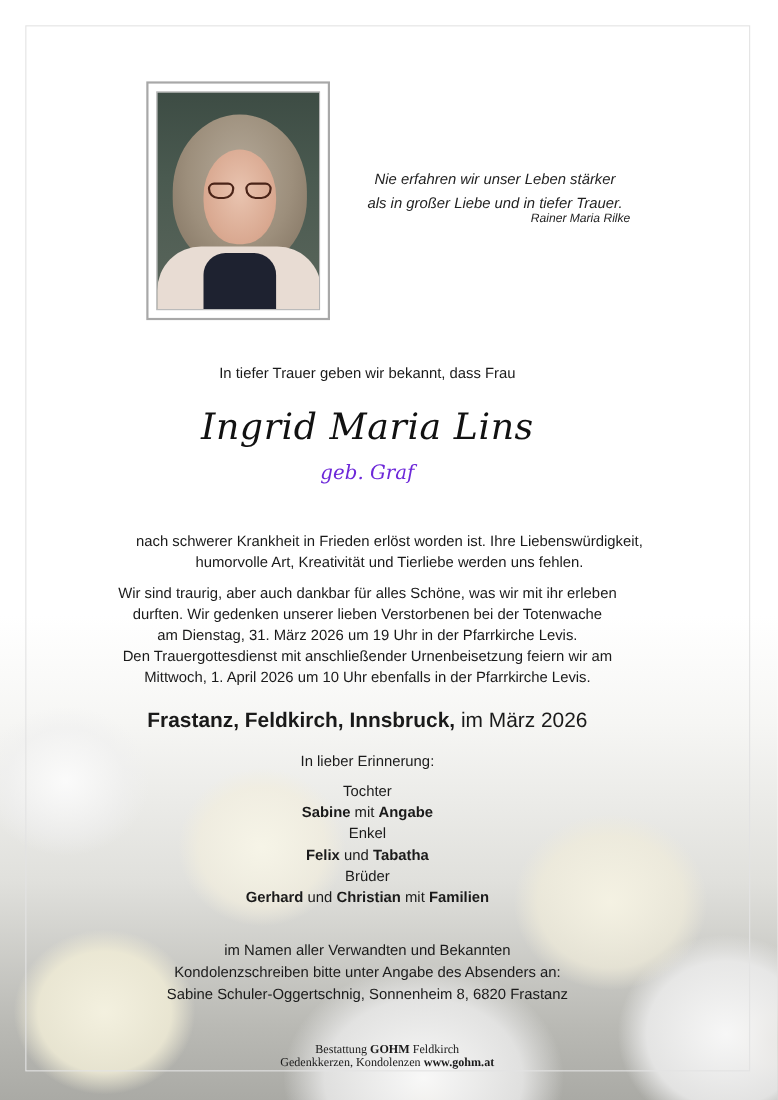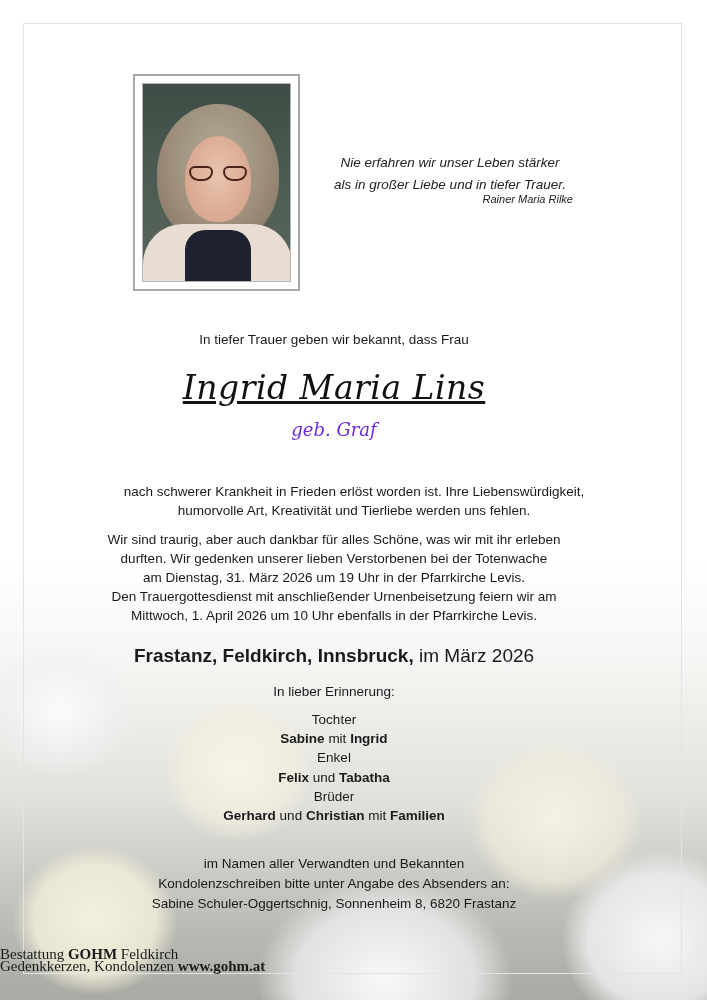--- a/index.html
+++ b/index.html
@@ -74,21 +74,21 @@
     }
     .quote-author {
       position: absolute; left: 300px; top: 193px; width: 273px; text-align: right;
       font-style: italic; font-size: 11px; color: #222;
     }
 
     .center { position: absolute; left: 0; width: 668px; text-align: center; }
     .intro { top: 332px; font-size: 13.5px; }
     .name {
       top: 368px; font-family: "DejaVu Serif", serif; font-style: italic;
-      font-size: 33px; letter-spacing: 0.5px; color: #111; text-decoration: underline;
+      font-size: 33px; letter-spacing: 0.5px; color: #111;
     }
     .birth-name {
       top: 419px; font-family: "DejaVu Serif", serif; font-style: italic; font-size: 18px; color: #6d28d9;
     }
     .dates {
       top: 435px; font-family: "DejaVu Serif", serif; font-style: italic; font-size: 13.5px; color: #222;
     }
     .dates .sym { font-style: normal; font-size: 14px; position: relative; top: -5px; }
 
     .para { font-size: 13.5px; line-height: 19px; color: #1a1a1a; }
@@ -96,22 +96,22 @@
     .p2 { top: 530px; }
     .place { top: 645px; font-size: 19px; }
     .place b { font-weight: bold; }
     .memory-label { top: 684px; font-size: 13.5px; }
     .family { top: 710px; font-size: 13.5px; line-height: 19.2px; }
     .family b { font-weight: bold; }
     .relatives { top: 856px; font-size: 13.5px; }
     .condolence { top: 874px; font-size: 13.5px; line-height: 20px; }
 
     .footer {
-      position: absolute; left: 0; top: 948px; width: 704px; 
-      font-family: "Liberation Serif", serif; font-size: 15px; line-height: 12px; color: #1a1a1a;
+      position: absolute; left: 0; top: 948px; width: 704px; text-align: center;
+      font-family: "Liberation Serif", serif; font-size: 11px; line-height: 12px; color: #1a1a1a;
     }
     .footer b { font-weight: bold; }
   </style>
 </head>
 <body>
 
 <div class="flora"></div>
 <div class="page-border"></div>
 
 <div class="content">
@@ -152,21 +152,21 @@
   </div>
 
   <div class="center place">
     <b>Frastanz, Feldkirch, Innsbruck,</b><span> im März 2026</span>
   </div>
 
   <div class="center memory-label">In lieber Erinnerung:</div>
 
   <div class="center family">
     <div>Tochter</div>
-    <div><b>Sabine</b><span> mit </span><b>Ingrid</b></div>
+    <div><b>Sabine</b><span> mit </span><b>Angabe</b></div>
     <div>Enkel</div>
     <div><b>Felix</b><span> und </span><b>Tabatha</b></div>
     <div>Brüder</div>
     <div><b>Gerhard</b><span> und </span><b>Christian</b><span> mit </span><b>Familien</b></div>
   </div>
 
   <div class="center relatives">im Namen aller Verwandten und Bekannten</div>
 
   <div class="center condolence">
     <div>Kondolenzschreiben bitte unter Angabe des Absenders an:</div>

